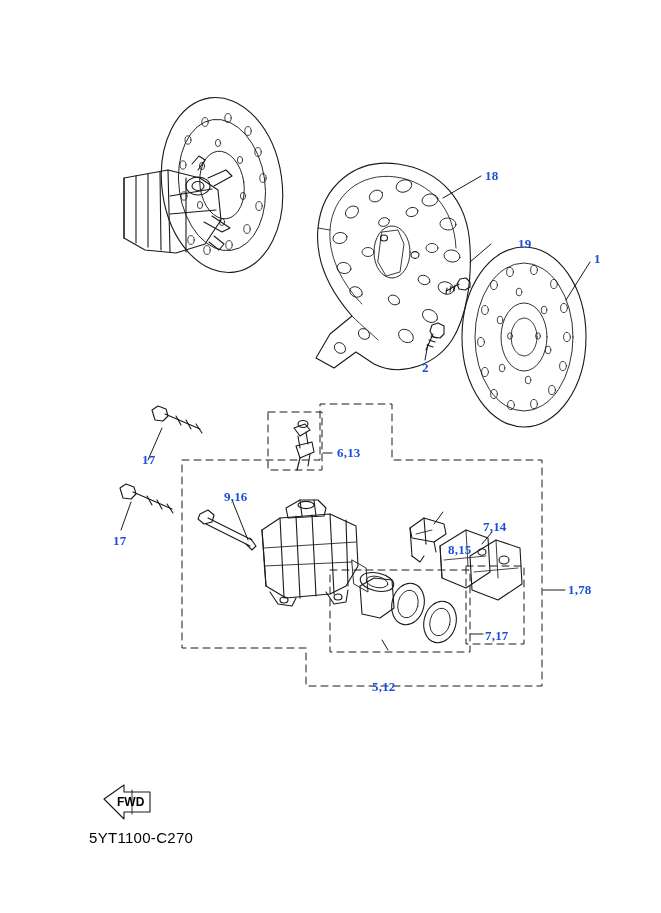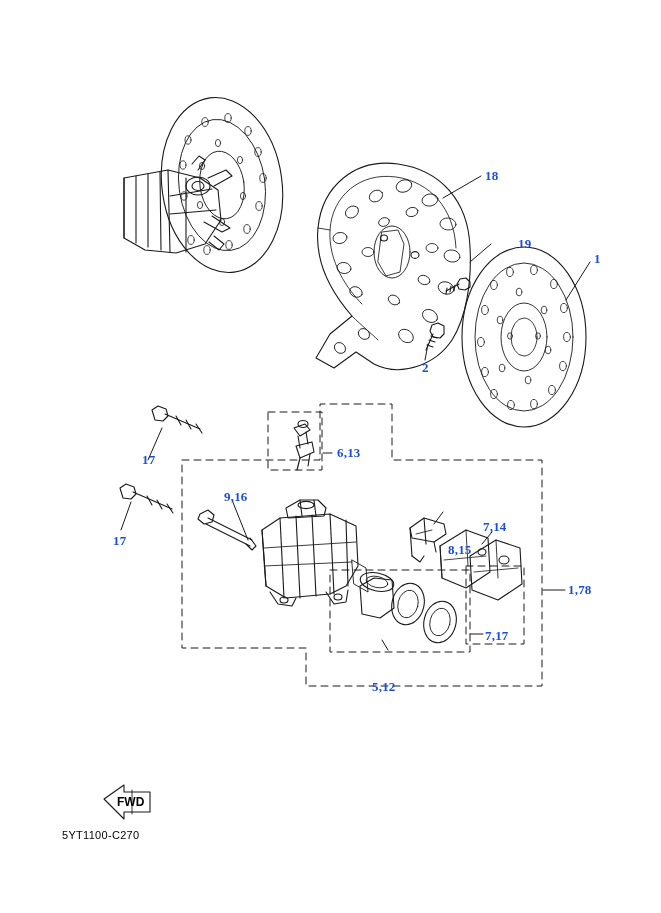--- a/index.html
+++ b/index.html
@@ -31,25 +31,26 @@
     position: absolute;
     font-size: 13px;
     font-weight: bold;
     font-family: Liberation Serif, serif;
     color: #1d4ed8;
     white-space: nowrap;
     letter-spacing: 0.2px;
   }
   .partcode {
     position: absolute;
-    font-size: 11px;
+    font-size: 15px;
     font-family: "Liberation Sans", sans-serif;
     color: #000;
     white-space: nowrap;
     letter-spacing: 0.3px;
+    margin-left: 27px;
   }
   .fwd-label {
     position: absolute;
     font-size: 12px;
     font-weight: bold;
     font-family: "Liberation Sans", sans-serif;
     color: #000;
   }
 </style>
 </head>

